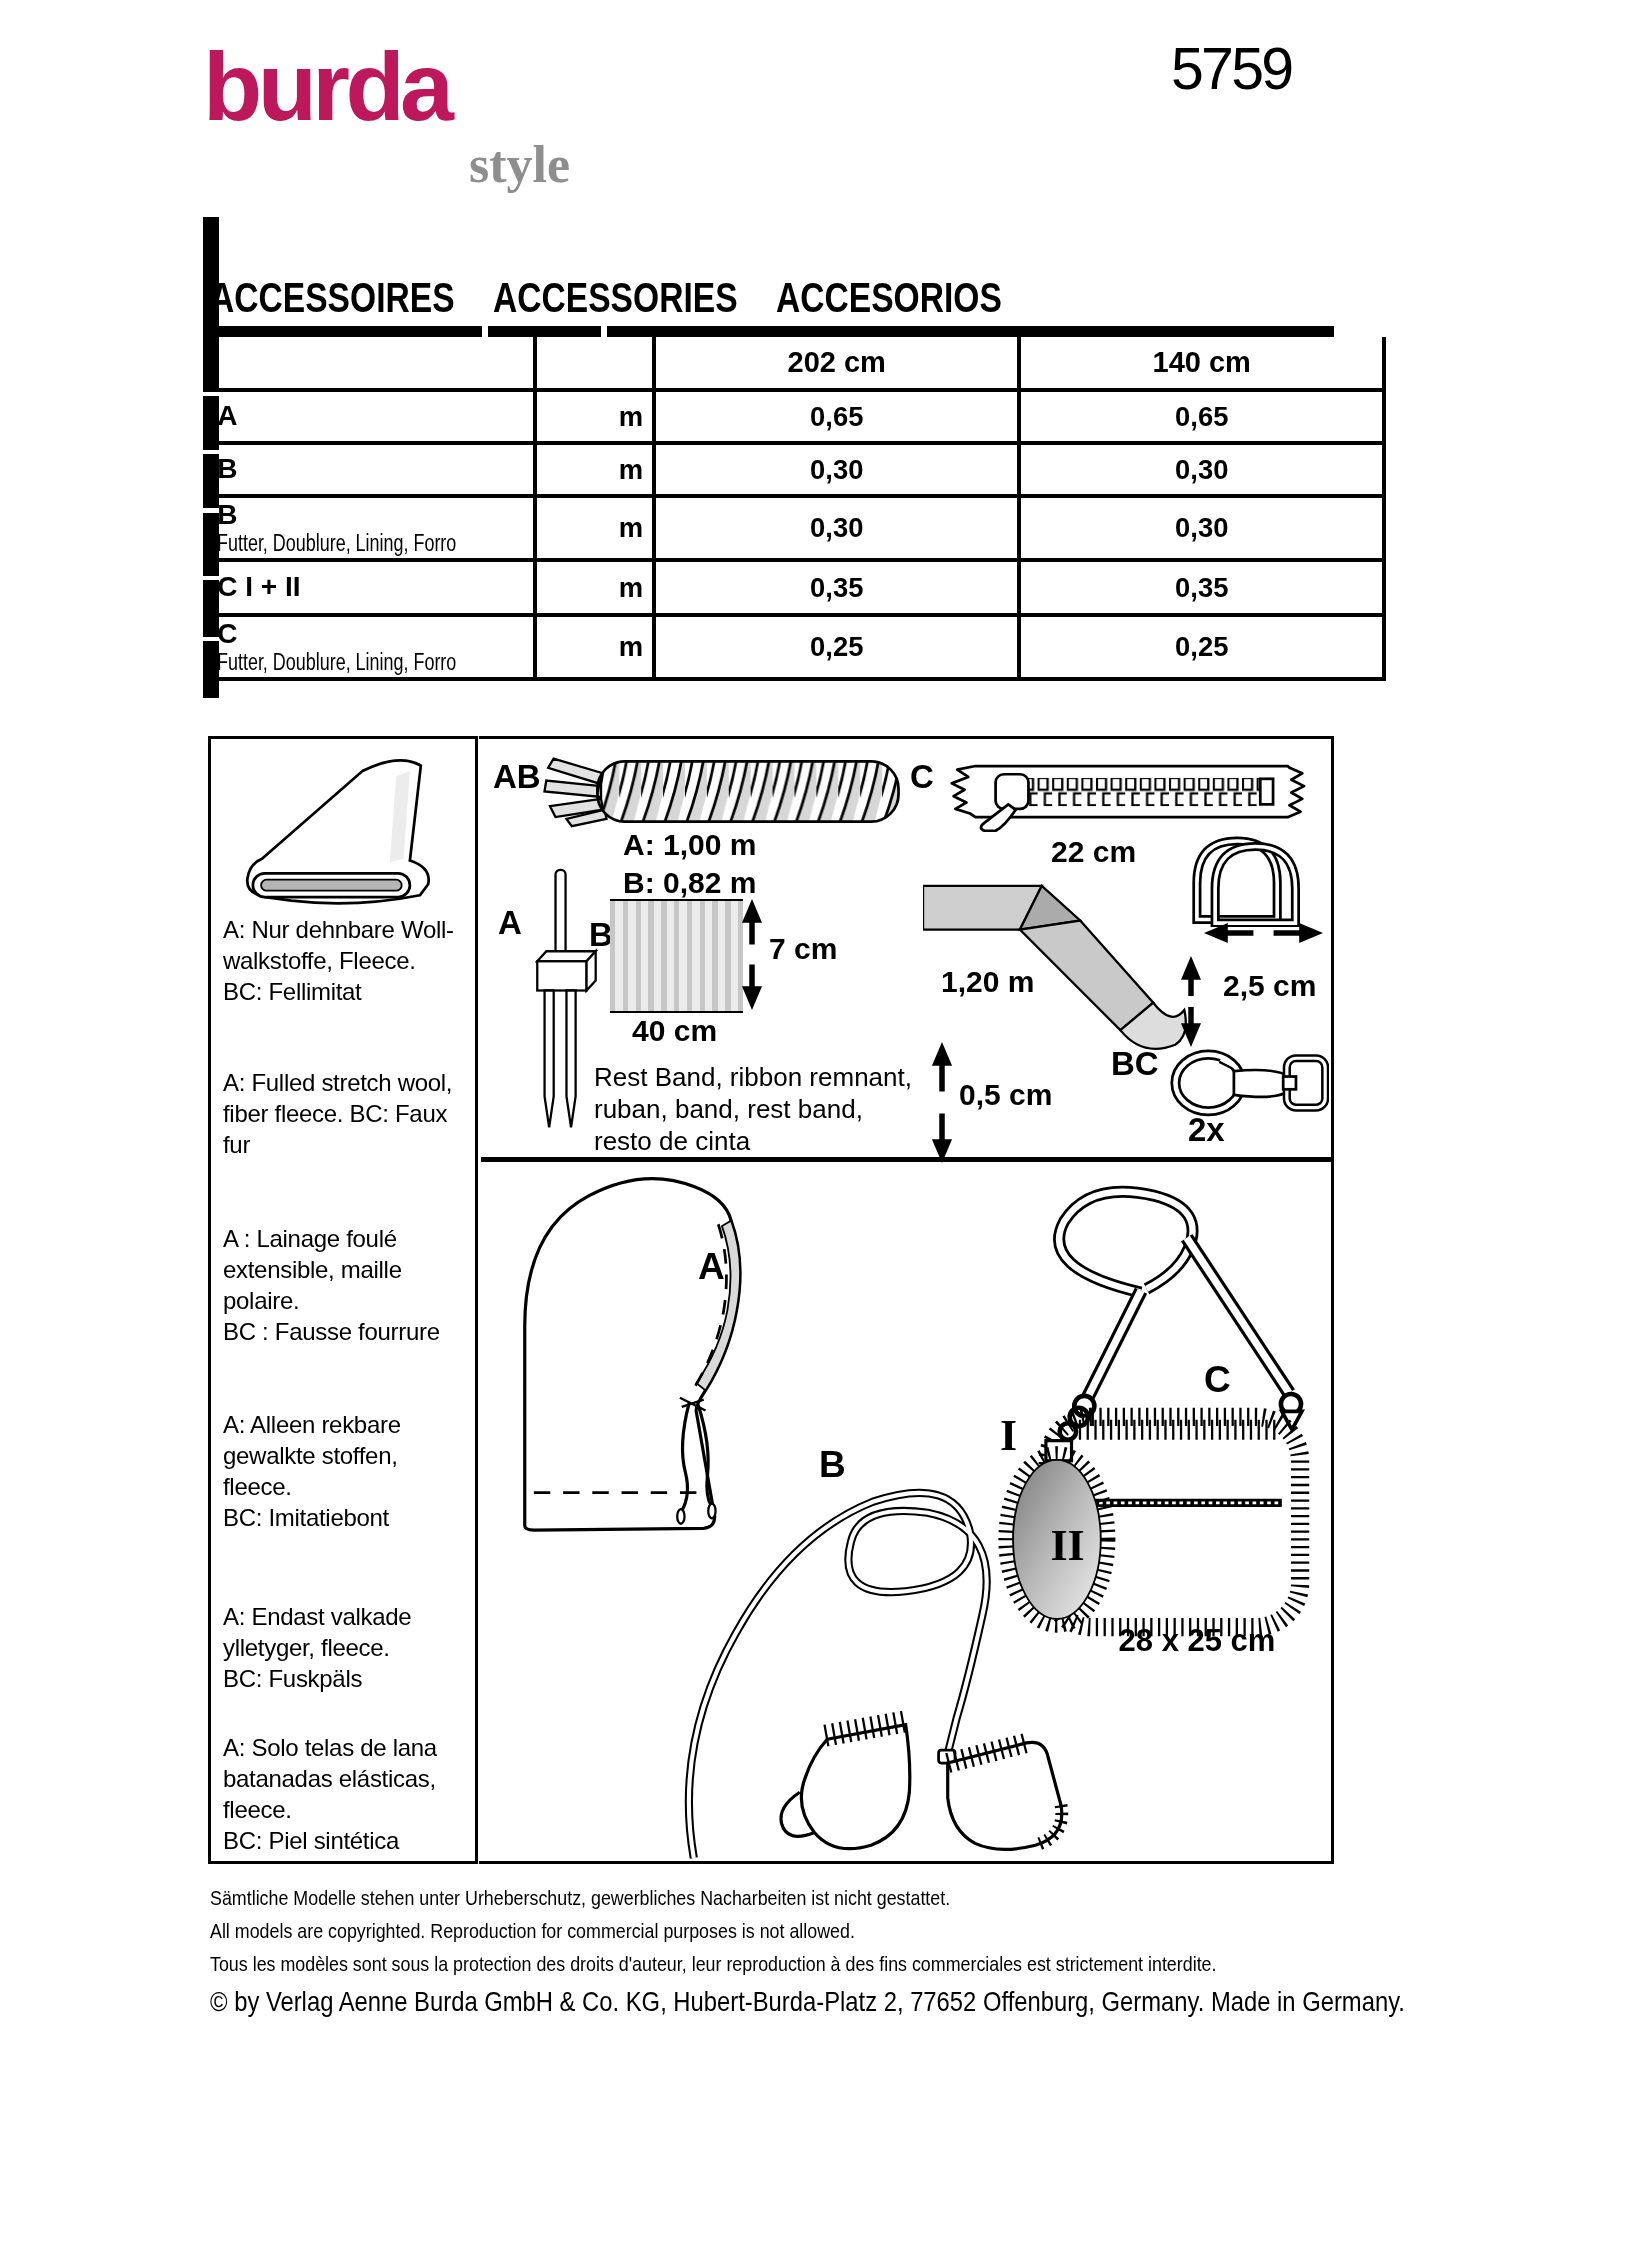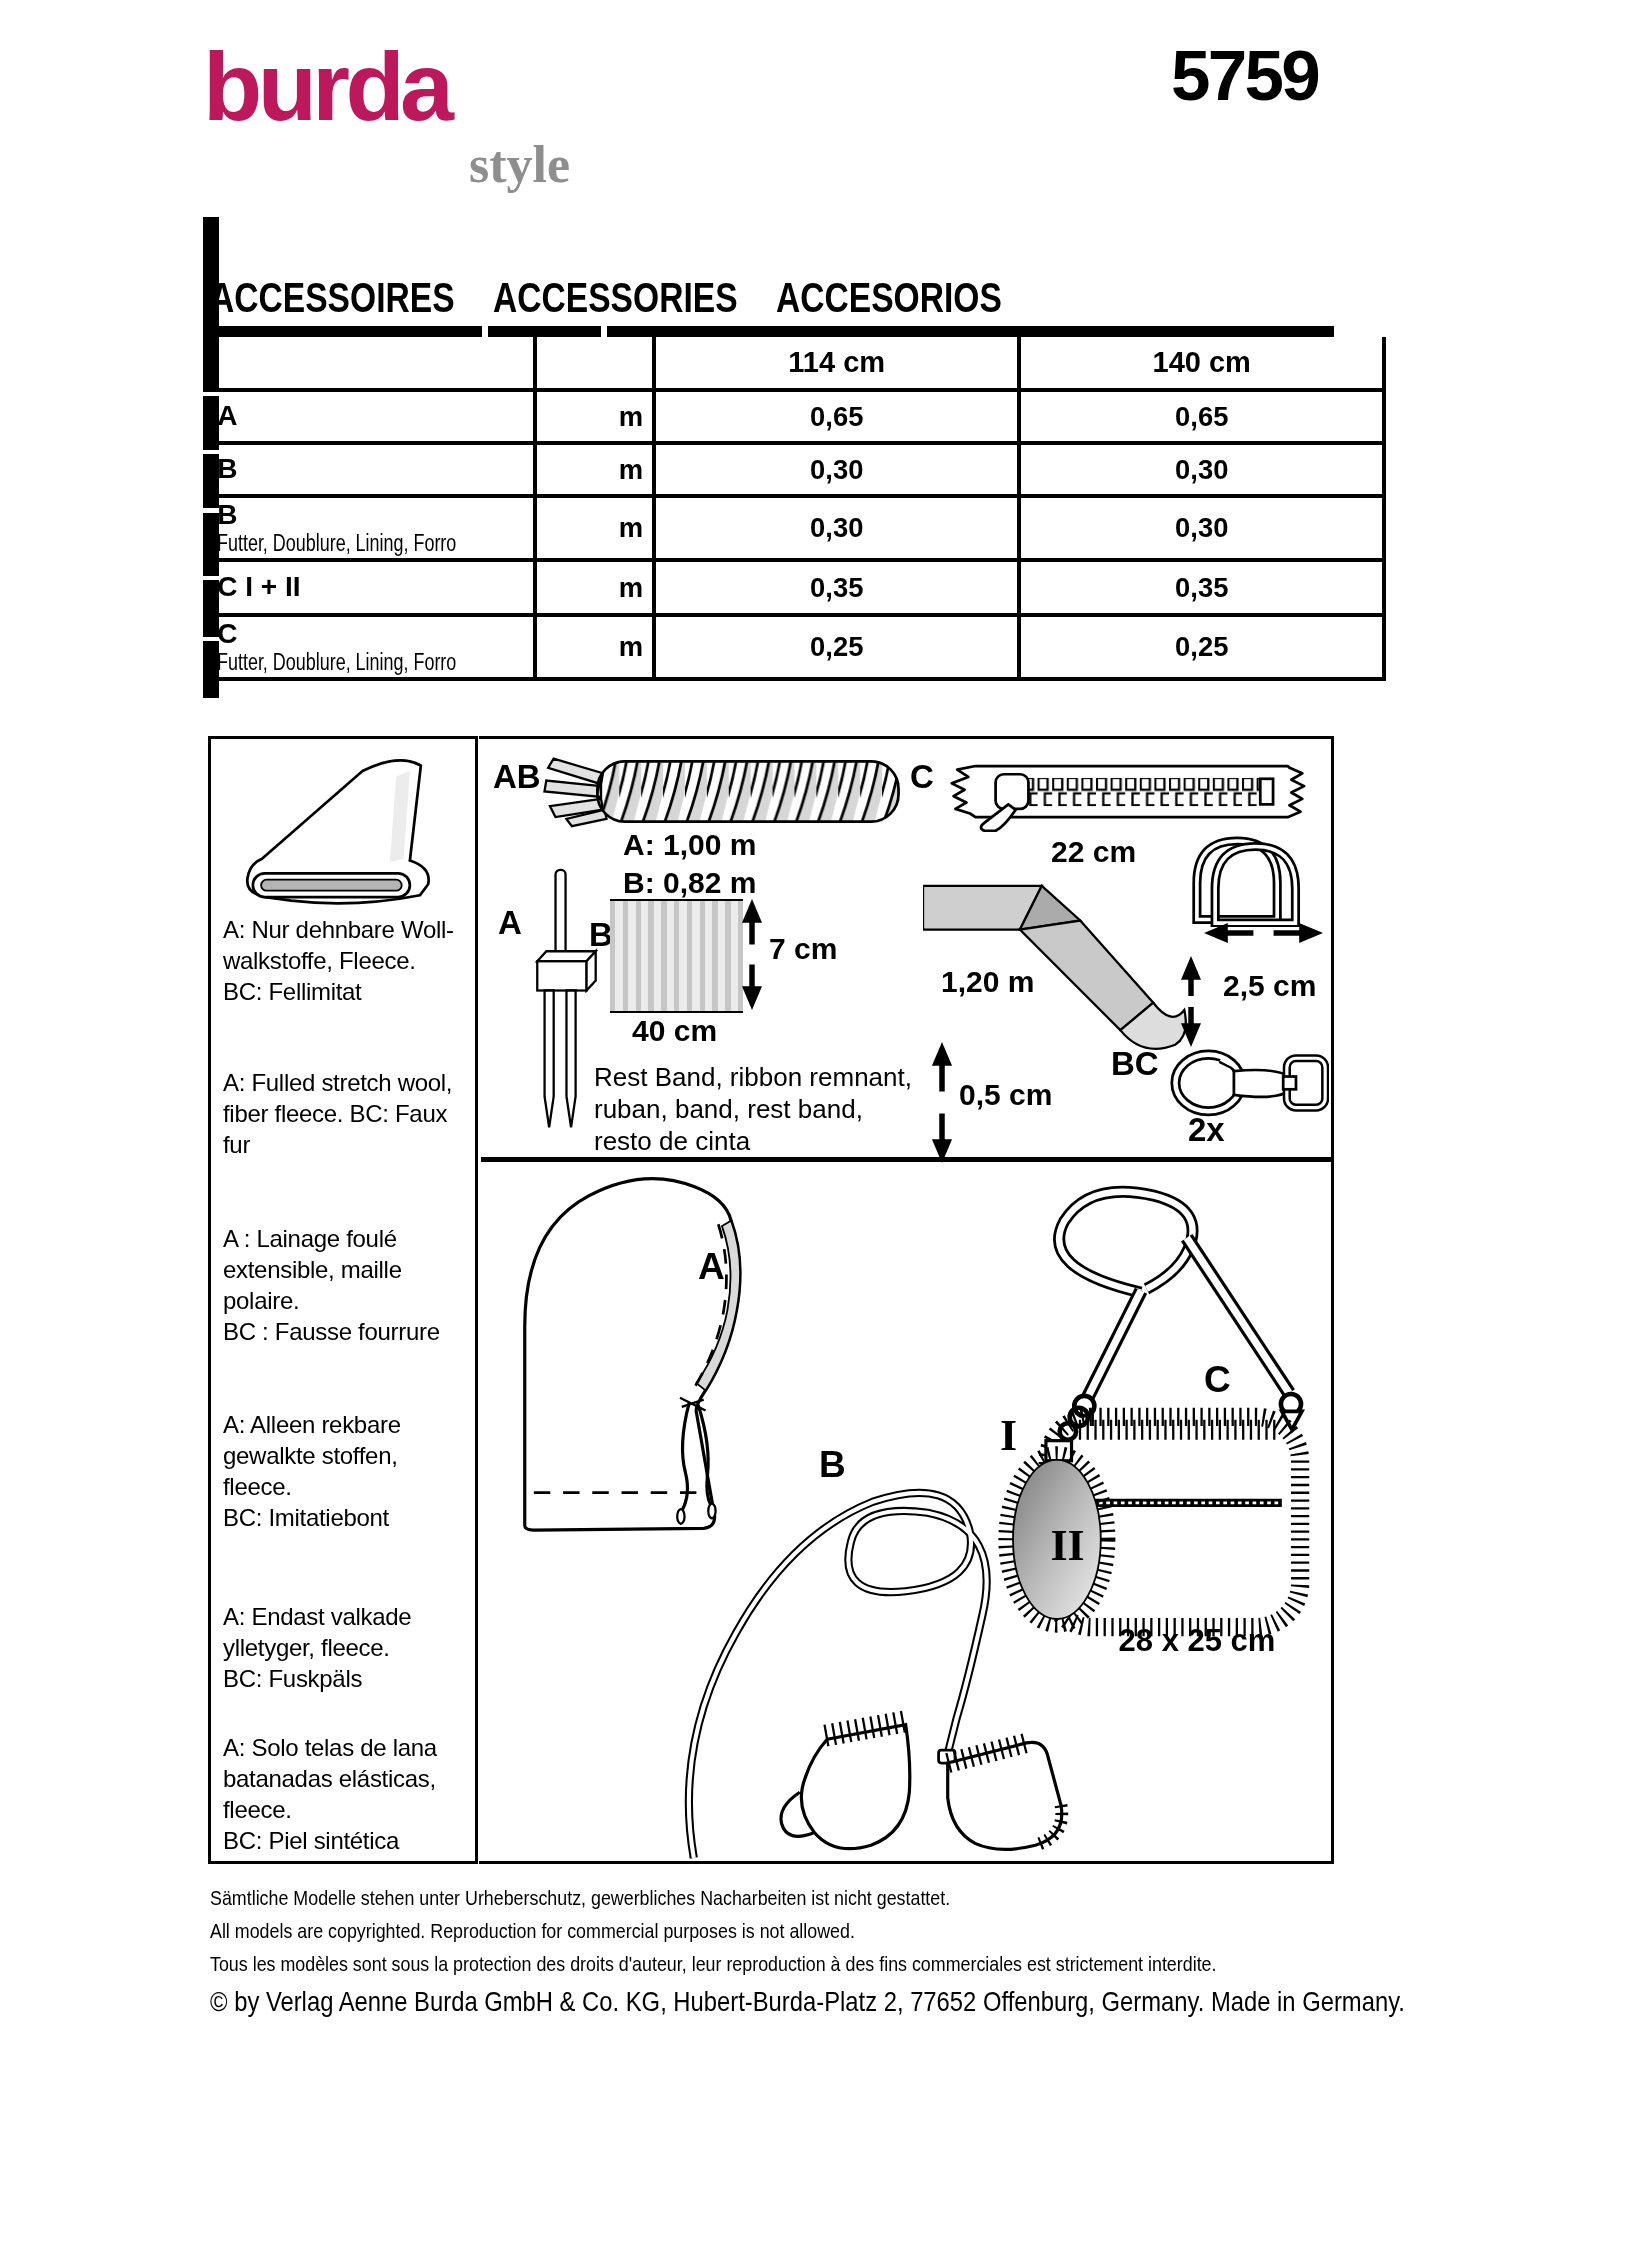--- a/index.html
+++ b/index.html
@@ -3,21 +3,21 @@
 <meta charset="utf-8">
 <style>
   html,body{margin:0;padding:0;background:#fff;}
   .page{position:relative;width:1640px;height:2266px;background:#fff;overflow:hidden;
         font-family:"Liberation Sans",sans-serif;color:#000;}
   .abs{position:absolute;}
 
   
   .logo-main{font-weight:bold;font-size:97px;letter-spacing:-4.6px;color:#be185d;line-height:1;}
   .logo-sub{font-family:Liberation Serif, serif;font-weight:bold;font-size:52px;color:#8E8E8E;line-height:1;}
-  .pattern-no{font-weight:bold;font-size:71px;letter-spacing:-2.7px;line-height:1;}
+  .pattern-no{font-weight:normal;font-size:59px;letter-spacing:-2.7px;line-height:1;}
 
   
   .abar{position:absolute;left:203px;width:15.5px;background:#000;}
 
   
   .heading{left:210px;top:274px;white-space:nowrap;font-weight:bold;font-size:42px;
            transform:scaleX(0.8);transform-origin:left top;}
   .heading span{display:inline-block;border-bottom:4.6px solid #000;padding-bottom:3.7px;margin-right:48px;}
 
   
@@ -88,21 +88,21 @@
     <colgroup>
         <col style="width:274px">
         <col style="width:119px">
         <col style="width:365px">
         <col style="width:365px">
       </colgroup>
     <tbody>
         <tr class="hrow" style="height:53px;">
       <td></td>
       <td></td>
-      <td class="chead">114 cm</td>
+      <td class="chead">202 cm</td>
       <td class="chead">140 cm</td>
     </tr>
     <tr style="height:53px;">
       <td>
             <div class="rlabel">A</div>
             <div class="rsub"></div>
           </td>
       <td class="munit">m</td>
       <td class="val">0,65</td>
       <td class="val">0,65</td>

